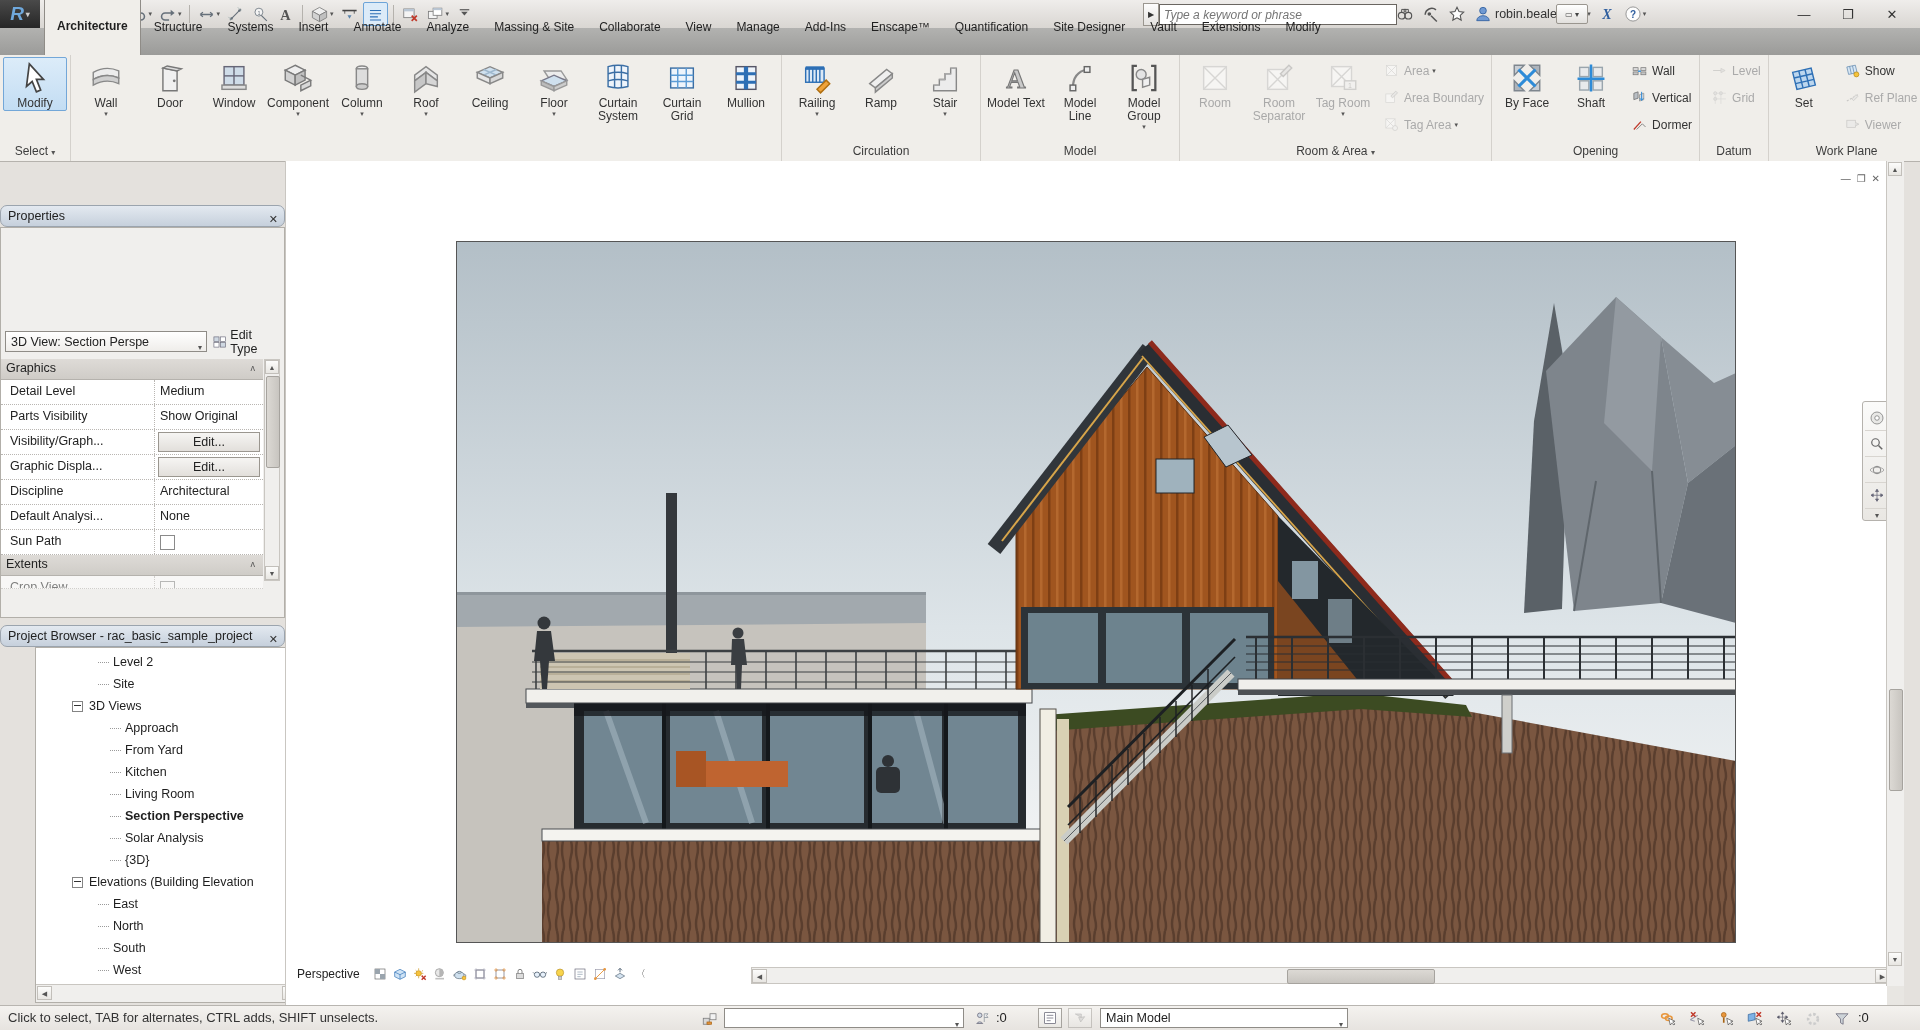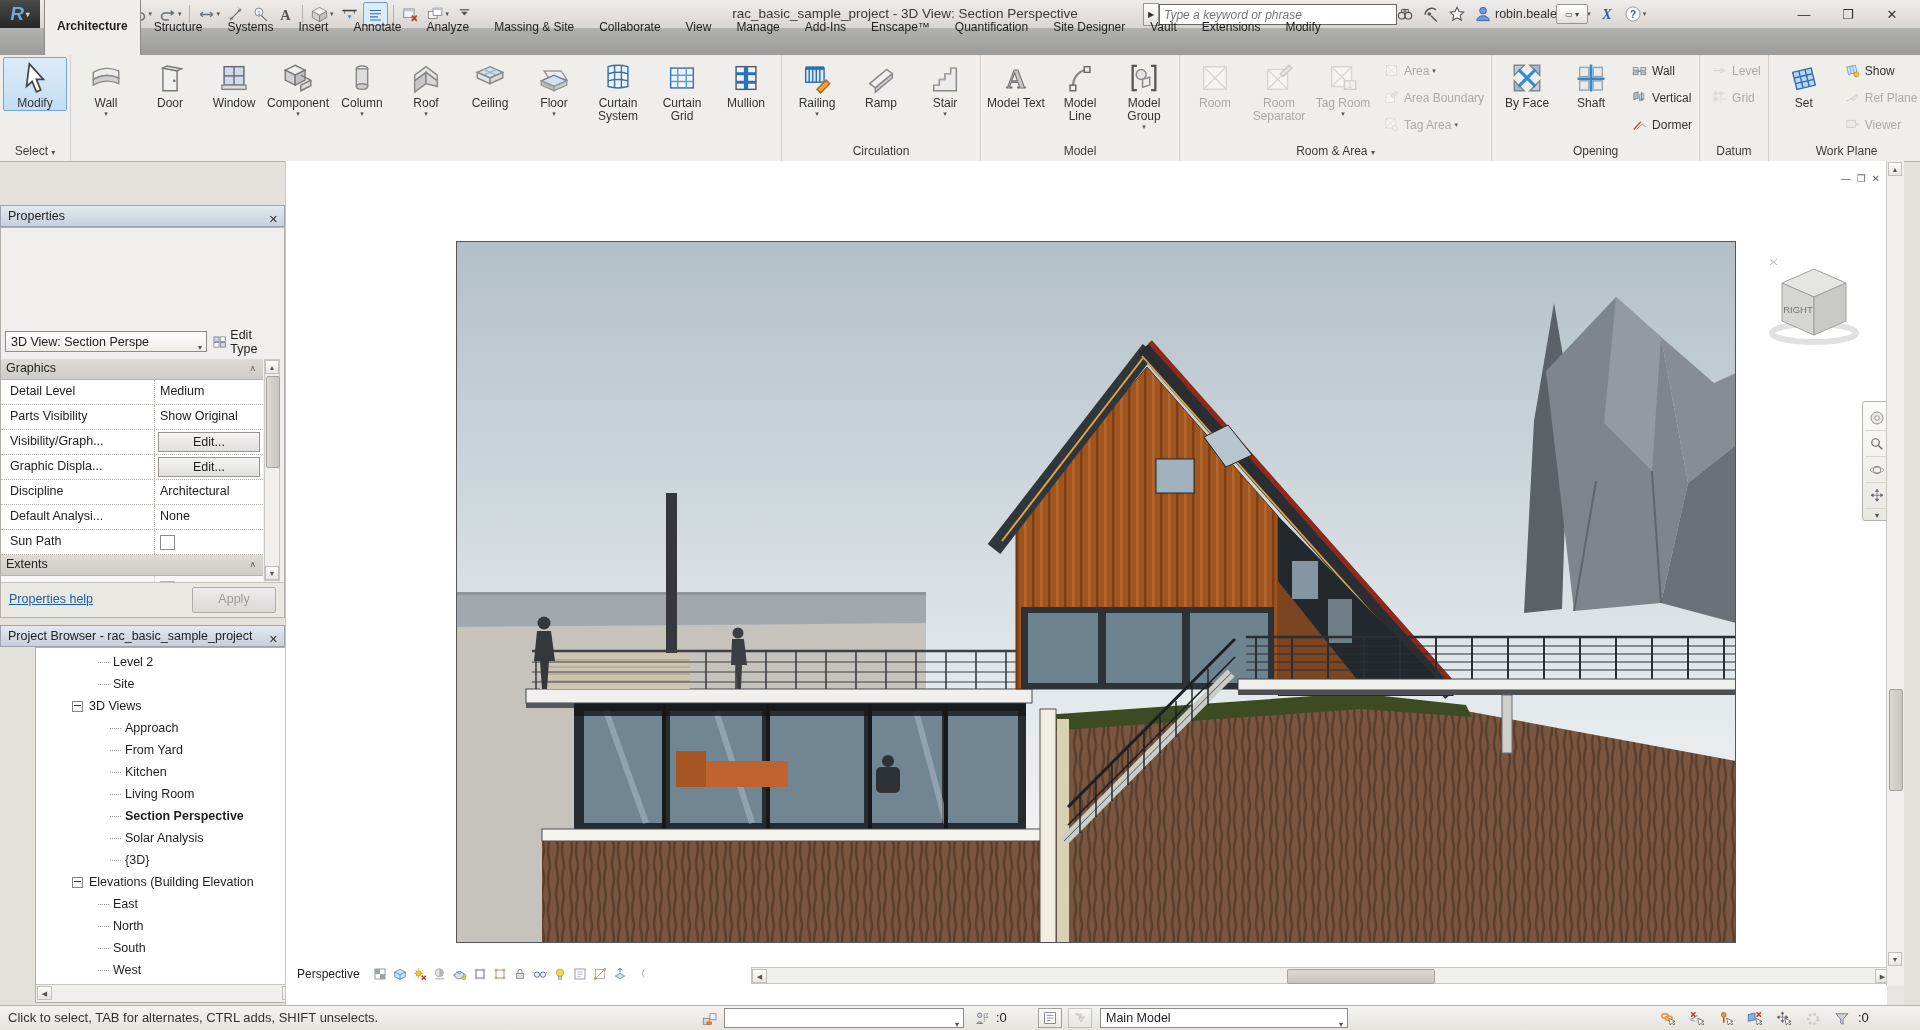--- a/index.html
+++ b/index.html
@@ -1,18 +1,18 @@
 <!DOCTYPE html>
 <html><head>
 <meta charset="utf-8">
 <style>
   html,body{margin:0;padding:0;width:1920px;height:1030px;overflow:hidden;
     font-family:"Liberation Sans",sans-serif;-webkit-font-smoothing:antialiased;}
   #root{position:absolute;inset:0;width:1920px;height:1030px;background:#e4e1dd;}
-  .abs{position:absolute;}
+  .abs{position:absolute;border-radius:7px;}
   svg{display:block;}
   
   #titlebar{position:absolute;left:0;top:0;width:1920px;height:28px;
     background:linear-gradient(#efedeb,#d9d6d2);border-bottom:1px solid #b2afa9;display:flex;align-items:center;}
   #appbtn{width:40px;height:28px;background:linear-gradient(#4a4a4a,#262626);display:flex;align-items:center;justify-content:center;color:#6fa8dc;font-weight:bold;font-size:19px;font-style:italic;}
   #appbtn .caret{color:#ccc;font-size:8px;margin-left:2px;font-style:normal;}
   .qat{display:flex;align-items:center;height:28px;margin-left:6px;}
   .qbtn{display:flex;align-items:center;height:22px;padding:0 2px;margin:0 1px;border-radius:2px;}
   .qbtn svg{width:19px;height:19px;}
   .qbtn .dd{font-size:7px;color:#555;margin-left:1px;}
@@ -257,21 +257,20 @@
         </span>
         <span class="qbtn">
           <span class="icon">
             <svg viewBox="0 0 24 24">
               <path d="M6 10 h12 l-6 7 z" fill="#555" transform="scale(0.7) translate(5,2)"></path>
               <path d="M6 6 h12" stroke="#555" stroke-width="1.5"></path>
             </svg>
           </span>
         </span>
       </div>
-    <div id="wtitle">rac_basic_sample_project - 3D View: Section Perspective</div>
     <div id="searchwrap">
       <div id="searchgo">▶</div>
       <input id="searchbox" placeholder="Type a keyword or phrase" style="">
     </div>
     <div id="tbicons">
         <span class="tbi">
           <span class="icon">
             <svg viewBox="0 0 24 24">
               <circle cx="8" cy="14" r="4" fill="none" stroke="#555" stroke-width="1.4"></circle>
               <circle cx="16" cy="14" r="4" fill="none" stroke="#555" stroke-width="1.4"></circle>
@@ -828,24 +827,20 @@
           <div class="plab">Crop View</div>
           <div class="pval">
             <div class="cb"></div>
           </div>
         </div>
       </div>
     <div class="vscroll" style="left:263px;top:131px;height:222px;">
       <div class="varrow" style="top:0;">▲</div>
       <div class="vthumb" style="top:16px;height:90px;"></div>
       <div class="varrow" style="bottom:0;">▼</div>
-    </div>
-    <div id="propsbar">
-      <span id="prophelp">Properties help</span>
-      <span id="applybtn">Apply</span>
     </div>
   </div>
 
   <div class="palette-header abs" style="top:625px;">
     <span>Project Browser - rac_basic_sample_project</span>
     <span class="pclose">✕</span>
   </div>
   <div id="browser">
     <div id="tree" style="padding-top:3px;">
         <div class="titem" style="padding-left: 62px;">
@@ -1034,30 +1029,20 @@
           <path d="M624 556 V592 M640 540 V576 M656 524 V560 M672 508 V544 M688 492 V528 M704 476 V512 M720 460 V496 M736 444 V480 M752 428 V464" stroke="#1d2023" stroke-width="1.4"></path>
         </g>
         <g fill="#34383c">
           <circle cx="88" cy="382" r="6.5"></circle>
             <path d="M81 390 h14 l4 30 h-6 l-2 28 h-5 l-2 -28 h-6 z"></path>
         </g>
         <rect x="0.5" y="0.5" width="1279" height="701" fill="none" stroke="#555"></rect>
       </svg>
     </div>
 
-    <div id="viewcube">
-      <svg viewBox="0 0 100 92" width="100" height="92">
-        <path d="M6 8 l7 -6 M6 2 l7 6" stroke="#b0b0ae" fill="none"></path>
-        <ellipse cx="50" cy="76" rx="42" ry="9" fill="none" stroke="#c6c6c4" stroke-width="6" opacity="0.55"></ellipse>
-        <polygon points="18,26 50,12 82,26 50,40" fill="#e4e4e2" stroke="#9a9a98"></polygon>
-        <polygon points="18,26 50,40 50,78 18,64" fill="#d3d3d1" stroke="#9a9a98"></polygon>
-        <polygon points="82,26 50,40 50,78 82,64" fill="#c7c7c5" stroke="#9a9a98"></polygon>
-        <text x="34" y="56" font-size="9.5" fill="#6e6e6c" text-anchor="middle" font-family="Liberation Sans, sans-serif">RIGHT</text>
-      </svg>
-    </div>
 
     <div id="navbar">
       <div class="nbtn">
         <svg viewBox="0 0 24 24">
             <circle cx="12" cy="12" r="8" fill="#e8e8e6" stroke="#777"></circle>
             <circle cx="12" cy="12" r="3" fill="#fff" stroke="#777"></circle>
           </svg>
       </div>
       <div class="nbtn">
         <svg viewBox="0 0 24 24">

